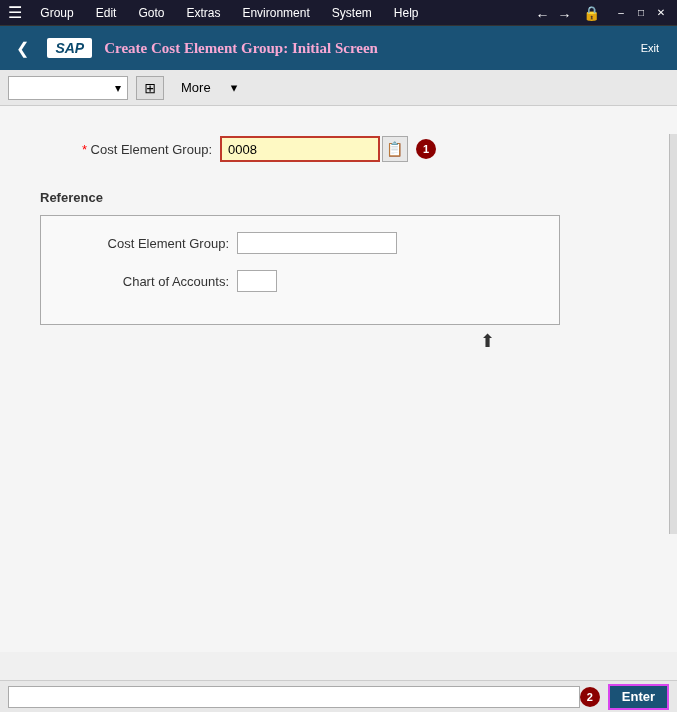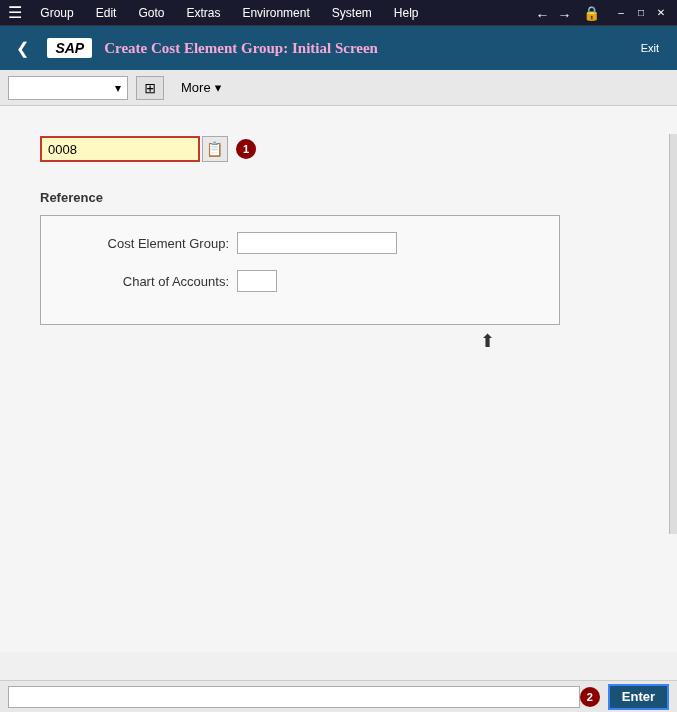--- a/index.html
+++ b/index.html
@@ -35,21 +35,21 @@
       background: #1a5276;
       color: white;
       height: 44px;
       display: flex;
       align-items: center;
       padding: 0 10px;
       gap: 12px;
     }
     .sap-logo {
       background: white;
-      color: #000000;
+      color: #0c4a6e;
       font-weight: bold;
       font-size: 14px;
       padding: 2px 8px;
       border-radius: 2px;
       font-style: italic;
     }
     .header-title {
       color: #f9a8d4;
       font-size: 15px;
       font-weight: bold;
@@ -97,21 +97,21 @@
       height: 24px;
       display: flex;
       align-items: center;
       justify-content: center;
       cursor: pointer;
       font-size: 14px;
     }
     .more-btn {
       display: flex;
       align-items: center;
-      gap: 4px;
+      gap: 20px;
       cursor: pointer;
       font-size: 13px;
       padding: 2px 8px;
       border: 1px solid transparent;
     }
     .exit-btn {
       color: #333;
       font-size: 11px;
       cursor: pointer;
       padding: 2px 8px;
@@ -249,21 +249,21 @@
       height: 22px;
       border: 1px solid #aaa;
       background: white;
       padding: 0 4px;
       font-size: 12px;
       outline: none;
     }
     .enter-btn {
       background: #1a5276;
       color: white;
-      border: 2px solid #3b82f6;
+      border: 2px solid #d946ef;
       height: 26px;
       padding: 0 12px;
       font-size: 13px;
       cursor: pointer;
       font-weight: bold;
       margin-left: 4px;
     }
 
     
     .win-controls {
@@ -344,20 +344,24 @@
   </div>
   <div>
     
   </div>
 </div>
 
 <div class="main-content">
 
   <div class="form-section">
     <div class="form-row">
+      <div class="form-label">
+        <span style="color:red;">*</span>
+        <span>Cost Element Group:</span>
+      </div>
       <div class="input-wrapper">
         <input type="text" class="input-field-highlighted" value="0008" style="">
         <div class="field-btn">
           <span>📋</span>
         </div>
         <div class="badge-1">1</div>
       </div>
     </div>
   </div>
 

